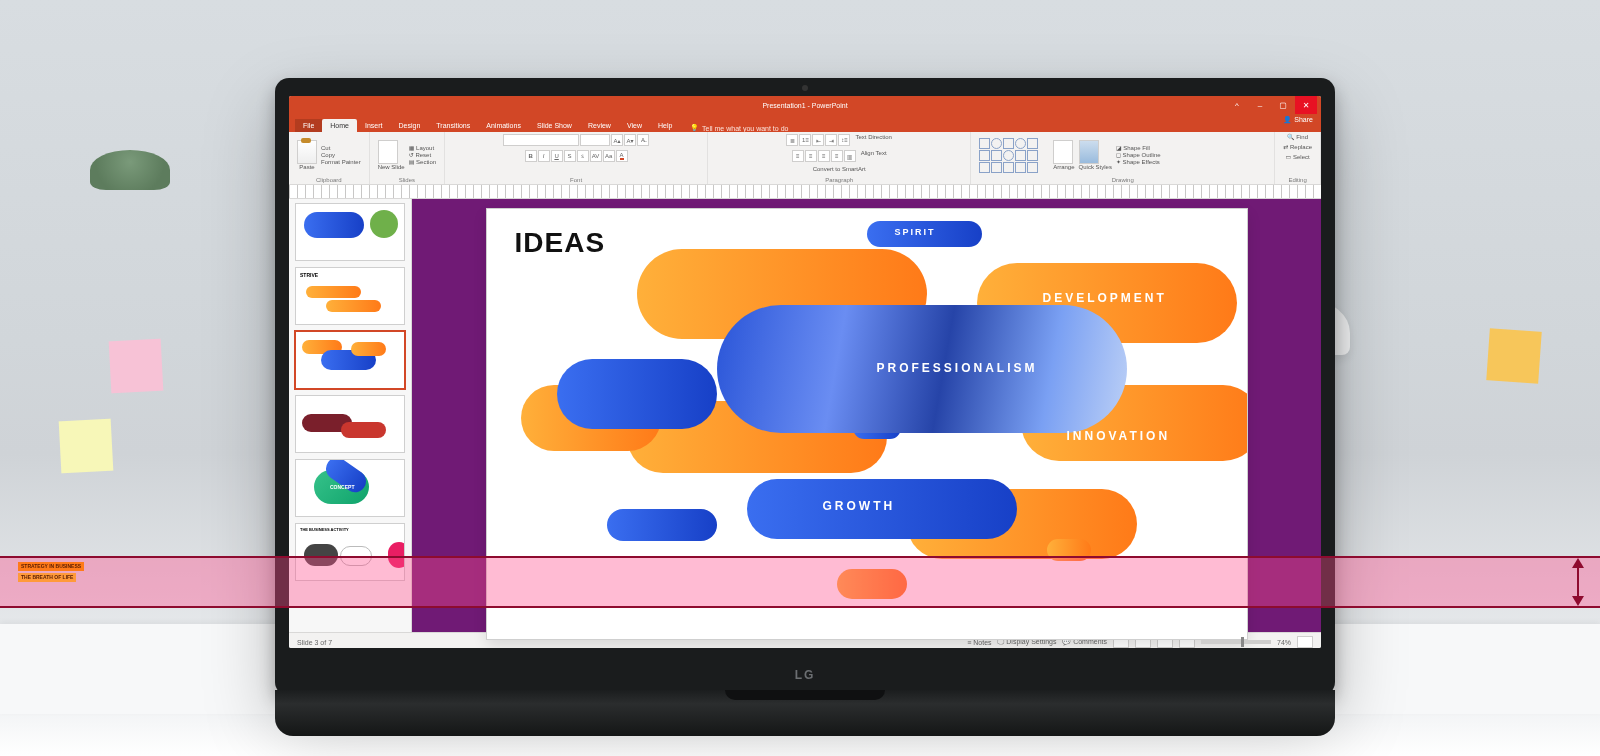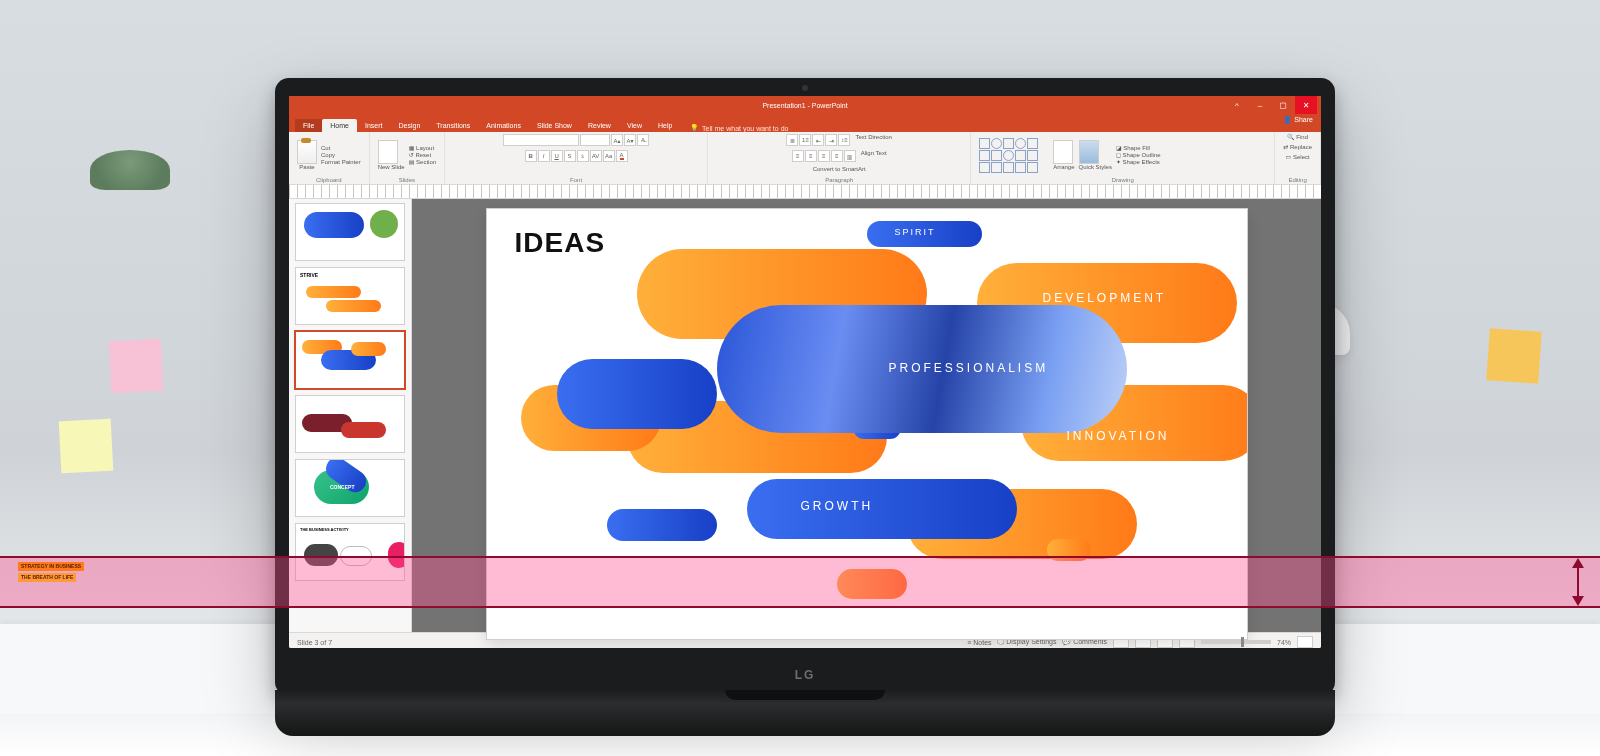--- a/index.html
+++ b/index.html
@@ -37,33 +37,33 @@
   .paste-ico{width:18px;height:22px;background:linear-gradient(#fff,#eee);border:1px solid #d0cfce;position:relative}
   .paste-ico::before{content:"";position:absolute;top:-3px;left:3px;width:10px;height:5px;background:#c58b2b;border-radius:2px}
   .mini{color:#555}
   .fontbox{display:flex;flex-direction:column;gap:2px}
   .fontbox .row{display:flex;gap:1px}
   .ctrl{height:10px;border:1px solid #cfcecd;background:#fff;font-size:5px;display:flex;align-items:center;padding:0 2px;color:#888}
   .sq{width:10px;height:10px;border:1px solid #cfcecd;background:#fff;display:flex;align-items:center;justify-content:center;font-size:6px;color:#666}
   .shapegal{display:flex;flex-wrap:wrap;width:70px;gap:1px}
   .shp{width:9px;height:9px;border:1px solid #8aa2c8}
   .ruler{height:13px;background:#fff;border-bottom:1px solid #d9d8d7;background-image:repeating-linear-gradient(90deg,#c8c7c6 0,#c8c7c6 1px,transparent 1px,transparent 8px)}
-  .workspace{display:flex;height:calc(100% - 18px - 18px - 52px - 13px - 18px);background:#737373}
+  .workspace{display:flex;height:calc(100% - 18px - 18px - 52px - 13px - 18px);background:#701a75}
   .thumbs{width:110px;background:#f7f7f7;border-right:1px solid #d9d8d7;overflow:hidden;padding:4px 6px}
   .thumb{height:56px;background:#fff;border:1px solid #cfcfcf;margin-bottom:6px;position:relative;overflow:hidden}
   .thumb.sel{outline:2px solid #d24726;outline-offset:-1px}
   .thumb .pill{position:absolute;border-radius:999px}
   .canvas-wrap{flex:1;display:flex;align-items:flex-start;justify-content:center;padding:10px 20px}
   .slide{width:760px;height:430px;background:#fff;box-shadow:0 0 0 1px #cfcfcf,0 6px 14px rgba(0,0,0,.12);position:relative;overflow:hidden}
   .ideas{position:absolute;left:28px;top:18px;font-weight:800;font-size:28px;letter-spacing:1px;color:#111}
   .pill{position:absolute;border-radius:999px}
   .grad-o{background:linear-gradient(90deg,#ffb03a,#ff7a18)}
   .grad-b{background:linear-gradient(90deg,#3a6ef0,#1740c7)}
   .central{background:linear-gradient(100deg,#2a55d8 0%,#6a8df2 30%,#2644a8 55%,#7aa0f3 80%,#bcd0f6 100%);filter:blur(.3px)}
-  .label{position:absolute;color:#fff;font-size:12px;letter-spacing:3px;font-weight:400;white-space:nowrap}
+  .label{position:absolute;color:#fff;font-size:12px;letter-spacing:3px;font-weight:700;white-space:nowrap}
   .label.sm{font-size:9px;letter-spacing:2px}
   .statusbar{height:18px;background:#f3f2f1;border-top:1px solid #d9d8d7;font-size:7px;color:#666;display:flex;align-items:center;padding:0 8px;justify-content:space-between}
   .status-right{display:flex;gap:6px;align-items:center}
   .viewbtn{width:14px;height:10px;border:1px solid #cfcecd;background:#fff}
   .zoom{width:70px;height:4px;background:#cfcecd;position:relative}
   .zoom::after{content:"";position:absolute;left:40px;top:-3px;width:3px;height:10px;background:#888}
   
   .band{position:absolute;left:0;right:0;height:50px;top:556px;background:rgba(255,77,140,.38);z-index:4}
   .guide{position:absolute;left:0;right:0;height:0;border-top:2px solid #8e0b2f;z-index:5}
   .arrow{position:absolute;right:16px;width:0;height:0;z-index:6}
@@ -306,23 +306,23 @@
               <div class="pill grad-b" style="left:380px;top:12px;width:115px;height:26px"></div>
               <div class="pill grad-b" style="left:70px;top:150px;width:160px;height:70px"></div>
               <div class="pill grad-b" style="left:120px;top:300px;width:110px;height:32px"></div>
               <div class="pill grad-b" style="left:260px;top:270px;width:270px;height:60px"></div>
               <div class="pill grad-b" style="left:366px;top:208px;width:48px;height:22px"></div>
 
               <div class="pill central" style="left:230px;top:96px;width:410px;height:128px"></div>
 
               <div class="label sm" style="left:408px;top:18px">SPIRIT</div>
               <div class="label" style="left:556px;top:82px">DEVELOPMENT</div>
-              <div class="label" style="left:402px;top:152px">PROFESSIONALISM</div>
+              <div class="label" style="left:390px;top:152px">PROFESSIONALISM</div>
               <div class="label" style="left:580px;top:220px">INNOVATION</div>
-              <div class="label" style="left:314px;top:290px">GROWTH</div>
+              <div class="label" style="left:336px;top:290px">GROWTH</div>
             </div>
           </div>
         </div>
 
         <div class="statusbar">
           <span>Slide 3 of 7</span>
           <div class="status-right">
             <span>≡ <span>Notes</span></span>
             <span>🖵 <span>Display Settings</span></span>
             <span>💬 <span>Comments</span></span>

